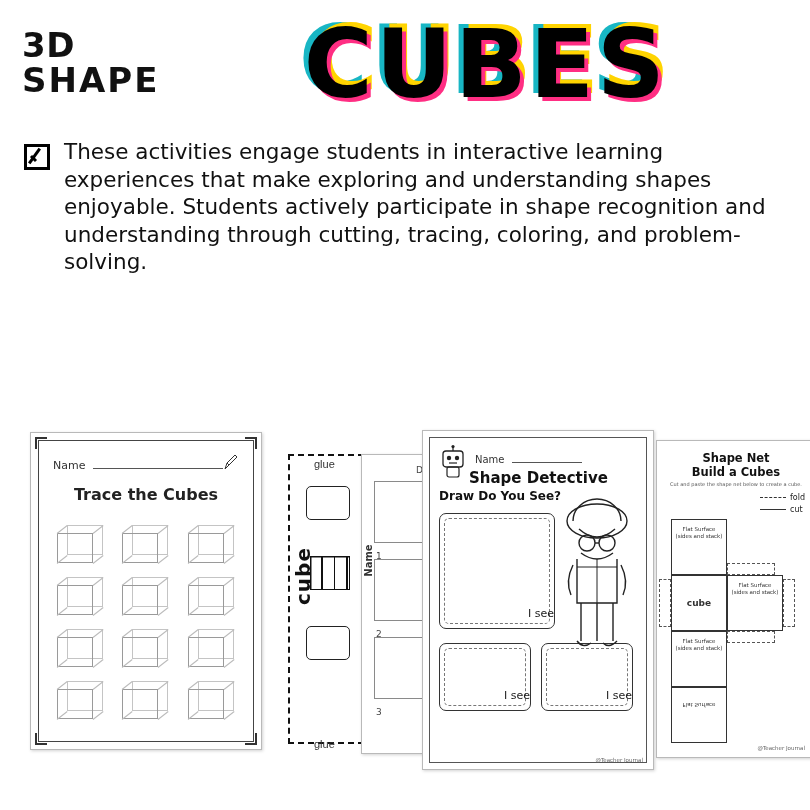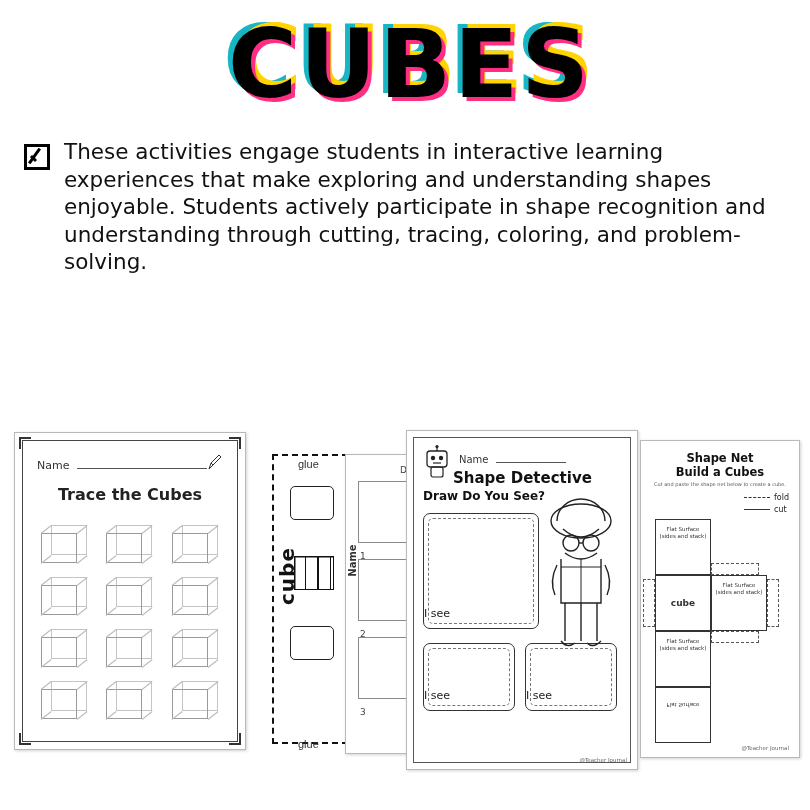--- a/index.html
+++ b/index.html
@@ -96,21 +96,21 @@
     margin: 0;
     font-size: 21.5px;
     line-height: 1.28;
     color: #111;
     font-family: "DejaVu Sans", sans-serif;
   }
 
   
   .previews {
     position: absolute;
-    left: 0; right: 0;
+    left: 16px; right: 0;
     top: 430px;
     height: 380px;
   }
   .sheet {
     position: absolute;
     background: #fff;
     border: 1px solid #b9b9b9;
     box-shadow: 1px 1px 3px rgba(0,0,0,0.18);
     overflow: hidden;
   }
@@ -222,21 +222,21 @@
     font-family:"DejaVu Sans", sans-serif;
   }
   .sd-robot {
     position:absolute; left:16px; top:14px; width:28px; height:36px;
   }
   .isee-box {
     position:absolute; border:1.5px solid #333; border-radius:7px; background:#fff;
   }
   .isee-inner { position:absolute; inset:4px; border:1px dashed #777; border-radius:5px;}
   .isee-txt {
-    position:absolute; left:0; right:0; bottom:8px; text-align:left;
+    position:absolute; left:0; right:0; bottom:8px; text-align:right;
     font-size:11px; color:#222; font-family:"DejaVu Sans", sans-serif;
   }
   .detective { position:absolute; right:10px; top:64px; width:92px; height:160px; }
   .credit { position:absolute; right:10px; bottom:6px; font-size:5.5px; color:#666; }
 
   
   #sheet5 { left: 640px; top: 10px; width: 160px; height: 318px; }
   .net-title {
     position:absolute; left:0; right:0; top:10px; text-align:center;
     font-size:11.5px; font-weight:bold; color:#111; line-height:1.25;
@@ -258,20 +258,24 @@
   }
   .net-tab { position:absolute; border:1px dashed #555; }
   .net-cube-lbl { font-size:9px; font-weight:bold; }
 </style>
 </head>
 <body>
 
 <div class="page">
 
   <div class="header">
+    <div class="head-left">
+      <span class="l1">3D</span>
+      <span class="l2">SHAPE</span>
+    </div>
     <div class="head-right">
       <div class="cubes-word">
         <span class="shadow sh-c">CUBES</span>
         <span class="shadow sh-y">CUBES</span>
         <span class="shadow sh-m">CUBES</span>
         <span class="main">CUBES</span>
       </div>
     </div>
   </div>
 

